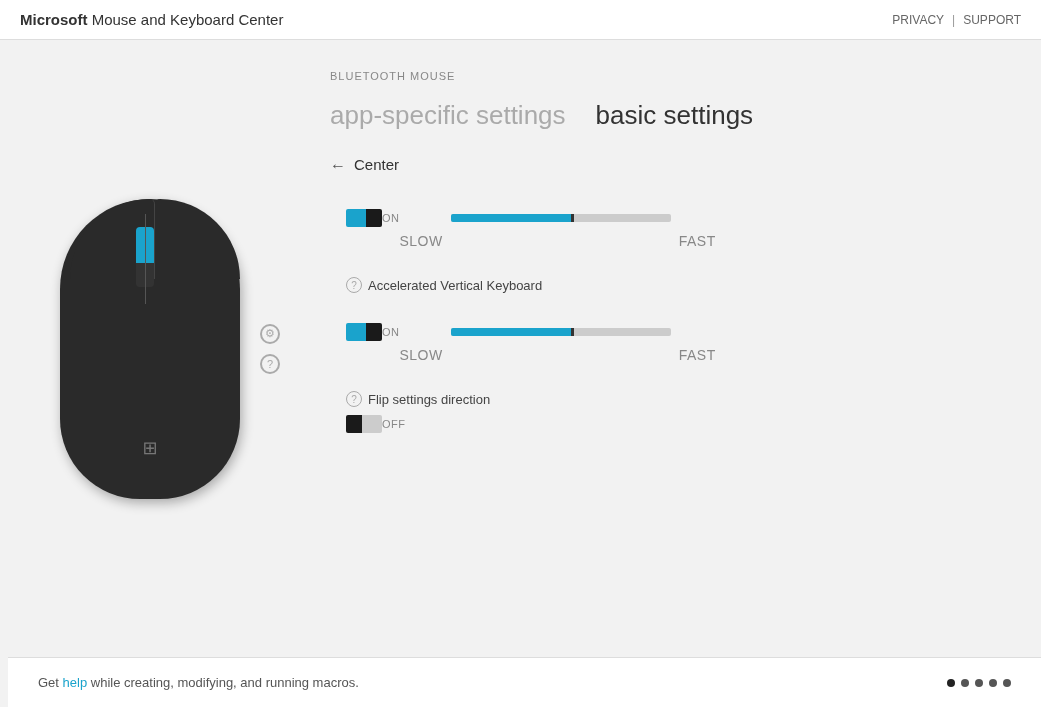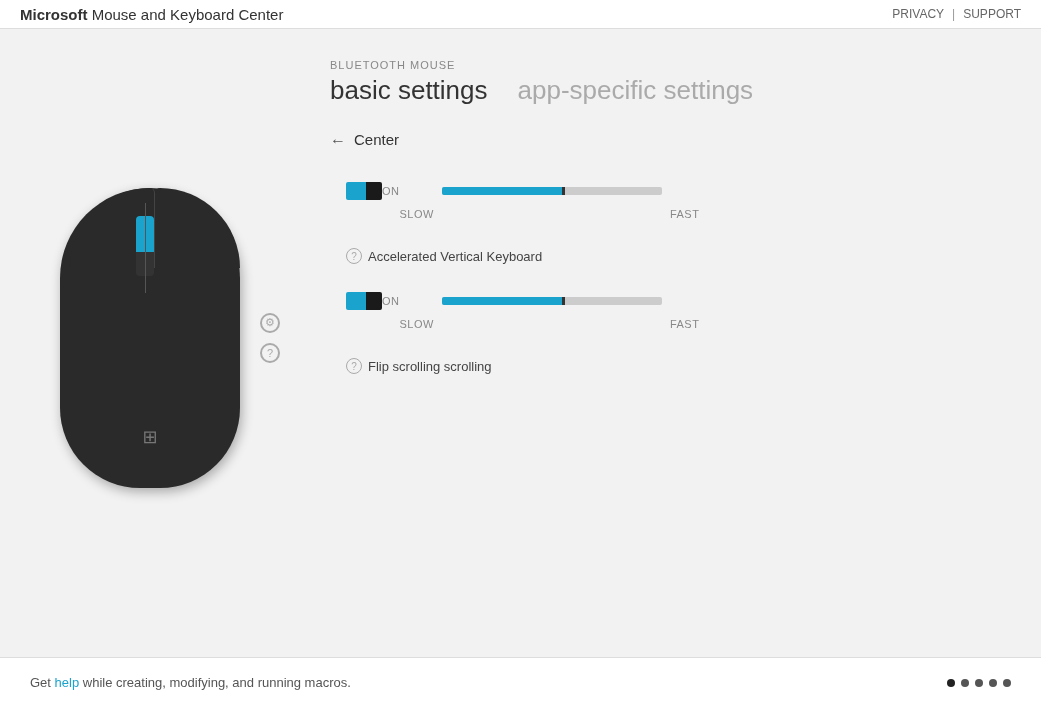--- a/index.html
+++ b/index.html
@@ -9,21 +9,21 @@
       color: #333;
       width: 1041px;
       height: 707px;
       overflow: hidden;
       position: relative;
     }
 
     
     .top-bar {
       background: #fff;
-      height: 29px;
+      height: 40px;
       display: flex;
       align-items: center;
       justify-content: space-between;
       padding: 0 20px;
       border-bottom: 1px solid #ddd;
     }
     .top-bar-title {
       font-size: 15px;
       color: #333;
     }
@@ -155,21 +155,21 @@
     
     .right-panel {
       flex: 1;
       padding: 10px 30px;
     }
     .device-label {
       font-size: 11px;
       color: #888;
       letter-spacing: 1px;
       text-transform: uppercase;
-      margin-bottom: 4px;
+      margin-bottom: 18px;
     }
     .tabs {
       display: flex;
       align-items: baseline;
       gap: 30px;
       margin-bottom: 20px;
       border-bottom: none;
     }
     .tab {
       font-size: 26px;
@@ -260,21 +260,21 @@
       letter-spacing: 0.5px;
     }
 
     
     .slider-container {
       display: flex;
       align-items: center;
       gap: 8px;
     }
     .slider-label {
-      font-size: 11px;
+      font-size: 14px;
       color: #888;
       letter-spacing: 0.5px;
       margin-top: 46px;
     }
     .slider-track {
       width: 220px;
       height: 8px;
       background: #ccc;
       border-radius: 2px;
       position: relative;
@@ -310,21 +310,21 @@
     }
     .flip-toggle-light {
       background: #ccc;
       flex: 1;
     }
 
     
     .bottom-bar {
       position: absolute;
       bottom: 0;
-      left: 0;
+      left: 8px;
       right: 0;
       height: 50px;
       background: #fff;
       border-top: 1px solid #ddd;
       display: flex;
       align-items: center;
       justify-content: space-between;
       padding: 0 30px;
       font-size: 13px;
       color: #555;
@@ -377,22 +377,22 @@
     <div class="device-icons">
       <div class="device-icon" title="Settings">⚙</div>
       <div class="device-icon" title="Info">?</div>
     </div>
   </div>
 
   <div class="right-panel">
     <div class="device-label">BLUETOOTH MOUSE</div>
 
     <div class="tabs">
+      <div class="tab">app-specific settings</div>
       <div class="tab active">basic settings</div>
-      <div class="tab">app-specific settings</div>
     </div>
 
     <div class="section-header">
       <span class="back-icon">←</span>
       <span class="section-title">Center</span>
     </div>
 
     <div class="setting-item">
       <div class="setting-control">
         <div class="toggle">
@@ -431,21 +431,28 @@
             <div class="slider-thumb-line" style="left: calc(55% - 1px);"></div>
           </div>
           <span class="slider-label">FAST</span>
         </div>
       </div>
     </div>
 
     <div class="setting-item">
       <div class="setting-label">
         <span class="help-icon">?</span>
-        <span>Flip scrolling scrolling</span>
+        <span>Flip settings direction</span>
+      </div>
+      <div class="setting-control">
+        <div class="flip-toggle">
+          <div class="flip-toggle-dark"></div>
+          <div class="flip-toggle-light"></div>
+        </div>
+        <span class="toggle-label">OFF</span>
       </div>
     </div>
 
   </div>
 </div>
 
 <div class="bottom-bar">
   <div>
     <span>Get </span><a href="#">help</a><span> while creating, modifying, and running macros.</span>
   </div>

